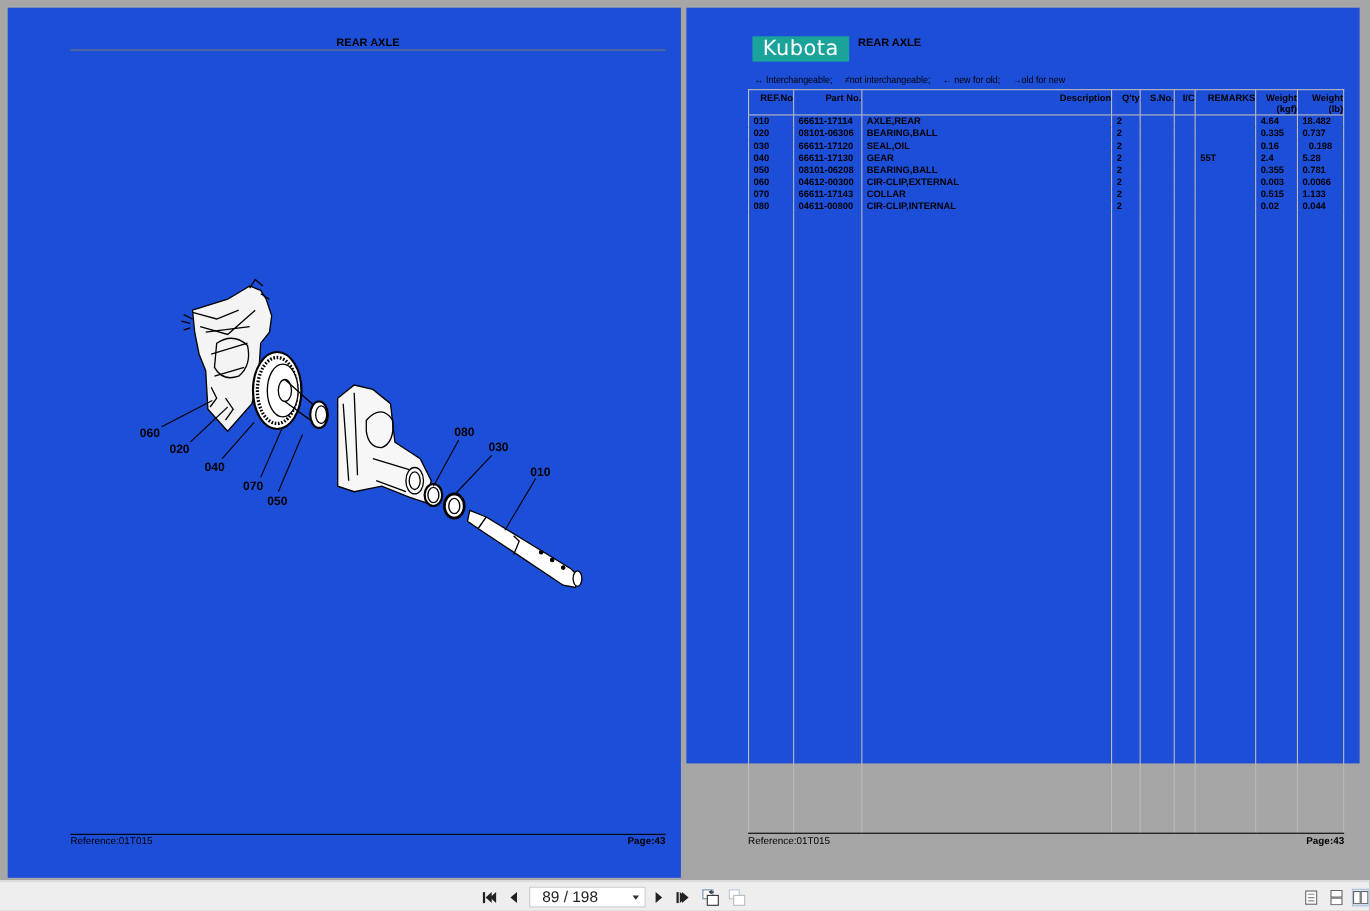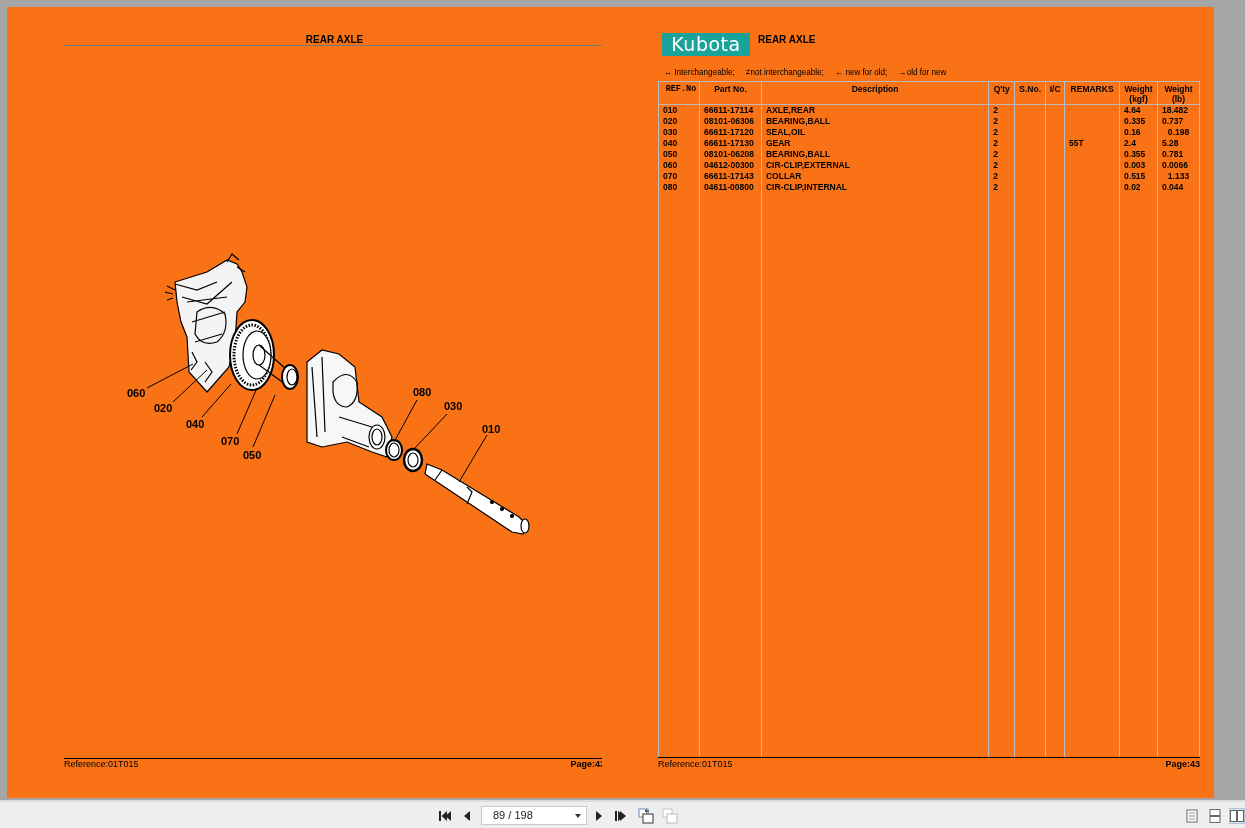--- a/index.html
+++ b/index.html
@@ -1,47 +1,47 @@
 <!DOCTYPE html>
 <html><head>
 <meta charset="utf-8">
 <style>
   * { box-sizing: border-box; margin: 0; padding: 0; }
   html, body { width: 1245px; height: 828px; overflow: hidden; background: #a6a6a6; font-family: "Liberation Sans", sans-serif; }
   .viewer { position: absolute; left: 0; top: 0; width: 1245px; height: 800px; background: #a6a6a6; }
-  .page { position: absolute; background: #f97316; }
+  .page { position: absolute; background: #1d4ed8; }
   .page-left { left: 7px; top: 7px; width: 612px; height: 791px; }
-  .page-right { left: 602px; top: 7px; width: 612px; height: 791px; }
+  .page-right { left: 624px; top: 7px; width: 612px; height: 687px; }
 
   .hdr-title { position: absolute; font-size: 10px; font-weight: bold; color: #000; }
   .page-left .hdr-title { left: 0; width: 655px; top: 27px; text-align: center; }
   .hdr-line { position: absolute; left: 57px; top: 38px; width: 541px; height: 1px; background: #777; }
 
   .footer-line { position: absolute; height: 1px; background: #000; }
   .footer-ref { position: absolute; font-size: 9px; font-weight: normal; color: #000; }
   .footer-page { position: absolute; font-size: 9px; font-weight: bold; color: #000; text-align: right; }
 
   .diagram { position: absolute; left: 100px; top: 235px; width: 440px; height: 300px; }
   .callout { font-family: "Liberation Sans", sans-serif; font-size: 11px; font-weight: bold; fill: #000; }
 
   .logo { position: absolute; left: 60px; top: 26px; width: 88px; height: 23px; background: #1aa39a; color: #fff; font-size: 19px; font-family: "DejaVu Sans", sans-serif; letter-spacing: 0.5px; line-height: 23px; text-align: center; }
   .page-right .hdr-title { left: 156px; top: 27px; }
   .legend { position: absolute; left: 62px; top: 60px; font-size: 9px; color: #000; white-space: nowrap; font-family: "Liberation Sans", sans-serif; transform: scaleX(0.9); transform-origin: left; }
   .legend span { margin-right: 10px; }
 
   .parts-table { position: absolute; left: 56px; top: 74px; width: 542px; height: 677px; border-collapse: collapse; font-size: 8.5px; color: #000; }
-  .parts-table th { font-weight: bold; border: 1px solid #bbb; border-top: 1px solid #bbb; height: 22px; vertical-align: top; padding-top: 2px; line-height: 10px; text-align: center; font-size: 8.5px; }
+  .parts-table th { font-weight: bold; border: 1px solid #bbb; border-top: 1px solid #bbb; height: 22px; vertical-align: top; padding-top: 2px; line-height: 10px; text-align: right; font-size: 8.5px; }
   .parts-table td { border-left: 1px solid #bbb; border-right: 1px solid #bbb; padding: 0 4px; height: 11px; line-height: 11px; font-weight: bold; vertical-align: top; white-space: nowrap; }
   .parts-table tr.filler td { height: auto; }
   .parts-table tbody tr:first-child td { padding-top: 0; }
   .parts-table tfoot td { border-bottom: 1px solid #000; height: 0; padding: 0; }
 
   .toolbar { position: absolute; left: 0; top: 800px; width: 1245px; height: 28px; background: #eeeeee; border-top: 2px solid #dcdcdc; }
   .tb-btn { position: absolute; top: 6px; width: 16px; height: 16px; display: flex; align-items: center; justify-content: center; }
-  .page-box { position: absolute; left: 481px; top: 4px; width: 106px; height: 19px; background: #fff; border: 1px solid #c8c8c8; font-size: 11px; color: #222; padding-left: 11px; line-height: 17px; }
+  .page-box { position: absolute; left: 481px; top: 4px; width: 106px; height: 19px; background: #fff; border: 1px solid #c8c8c8; font-size: 14px; color: #222; padding-left: 11px; line-height: 17px; }
   .page-box .dd { position: absolute; right: 5px; top: 7px; width: 0; height: 0; border-left: 3px solid transparent; border-right: 3px solid transparent; border-top: 4px solid #333; }
 </style>
 </head>
 <body>
 
 <div class="viewer">
 
   <div class="page page-left">
     <div class="hdr-title">REAR AXLE</div>
     <div class="hdr-line"></div>
@@ -129,21 +129,21 @@
           <col style="width:228px">
           <col style="width:26px">
           <col style="width:31px">
           <col style="width:19px">
           <col style="width:55px">
           <col style="width:38px">
           <col style="width:42px">
       </colgroup>
       <thead>
         <tr>
-          <th style="text-align:center;padding-left:4px;font-family:Liberation Mono, monospace;">REF.No</th>
+          <th style="text-align:right;padding-left:4px;">REF.No</th>
           <th>Part No.</th>
           <th>Description</th>
           <th>Q'ty</th>
           <th>S.No.</th>
           <th>I/C</th>
           <th>REMARKS</th>
           <th>
               <div>Weight</div>
               <div>(kgf)</div>
             </th>
@@ -222,21 +222,21 @@
         </tr>
         <tr>
           <td>070</td>
             <td>66611-17143</td>
             <td>COLLAR</td>
             <td>2</td>
             <td></td>
             <td></td>
             <td></td>
             <td>0.515</td>
-            <td style="text-align:center">1.133</td>
+            <td style="text-align:left">1.133</td>
         </tr>
         <tr>
           <td>080</td>
             <td>04611-00800</td>
             <td>CIR-CLIP,INTERNAL</td>
             <td>2</td>
             <td></td>
             <td></td>
             <td></td>
             <td>0.02</td>

